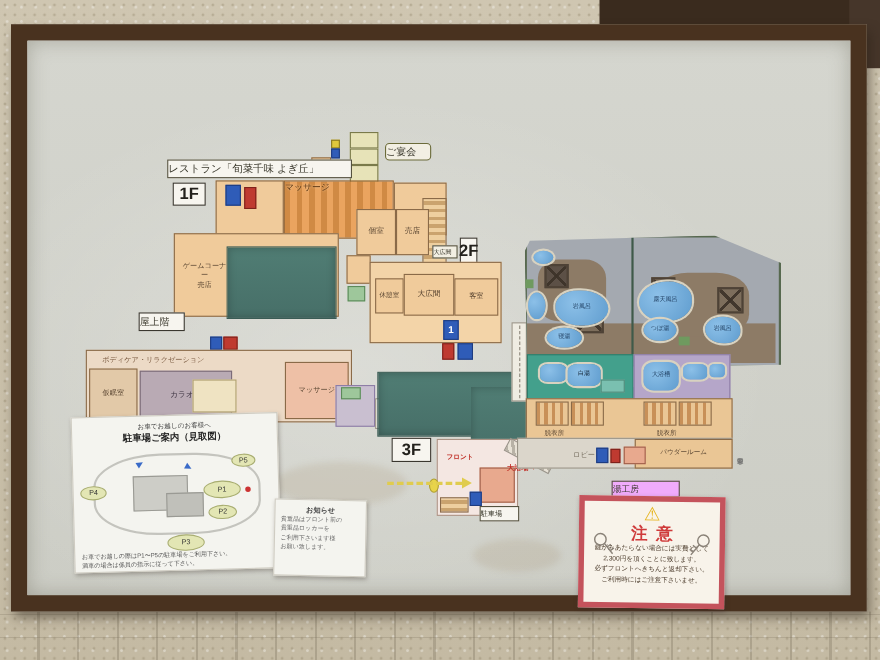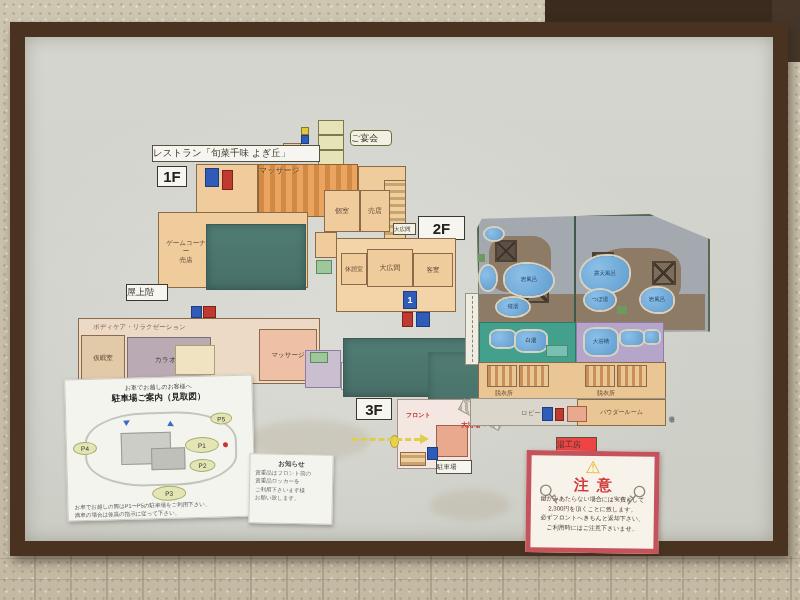--- a/index.html
+++ b/index.html
@@ -130,21 +130,21 @@
 
   <div class="a room" style="left:324px;top:190px;width:36px;height:42px;">
     <div class="lbl" style="font-size:7px;">個室</div>
   </div>
   <div class="a room" style="left:360px;top:190px;width:30px;height:42px;">
     <div class="lbl" style="font-size:7px;">売店</div>
   </div>
   <div class="a room" style="left:315px;top:232px;width:22px;height:26px;"></div>
   <div class="a green-cell" style="left:316px;top:260px;width:16px;height:14px;"></div>
 
-  <div class="a wbox" style="left:418px;top:216px;width:47px;height:24px;font-size:15px;">
+  <div class="a wbox" style="left:418px;top:216px;width:16px;height:24px;font-size:15px;">
       <span>2F</span>
     </div>
   <div class="a tag" style="left:393px;top:223px;width:23px;height:12px;font-size:5.5px;">
       <span>大広間</span>
     </div>
 
   <div class="a room" style="left:336px;top:238px;width:120px;height:74px;background:#f3d4a8;">
     <div class="a room" style="left:4px;top:14px;width:26px;height:32px;">
       <div class="lbl" style="font-size:6px;">休憩室</div>
     </div>
@@ -271,21 +271,21 @@
   <div class="a" style="left:470px;top:398px;width:196px;height:28px;background:#dbd6cb;border:1px solid #9a9488;">
     <div class="a" style="left:50px;top:10px;width:40px;font-size:6.5px;color:#776f60;">ロビー</div>
     <div class="a room" style="left:106px;top:0;width:89px;height:27px;background:#eac695;">
       <div class="lbl" style="font-size:6px;">パウダールーム</div>
     </div>
     <div class="a mblue" style="left:71px;top:8px;width:11px;height:14px;"></div>
     <div class="a mred" style="left:84px;top:9px;width:9px;height:13px;"></div>
     <div class="a" style="left:96px;top:7px;width:20px;height:16px;background:#e8a98e;border:1px solid #a0604a;"></div>
   </div>
   <div class="a vtxt" style="left:667px;top:412px;">非常口</div>
-  <div class="a tag" style="left:556px;top:437px;width:41px;height:15px;font-size:8px;background:#ef4444;">
+  <div class="a tag" style="left:556px;top:437px;width:62px;height:15px;font-size:8px;background:#f0abfc;">
       <span>湯工房</span>
     </div>
 
   <div class="a paper" style="left:66px;top:377px;width:188px;height:142px;transform:rotate(-1.5deg);padding:5px 6px;">
     <div style="text-align:center;font-size:6px;color:#444;">お車でお越しのお客様へ</div>
     <div style="text-align:center;font-size:8.5px;font-weight:bold;color:#222;">駐車場ご案内（見取図）</div>
     <div style="position:relative;height:96px;margin-top:2px;">
       <div class="a" style="left:12px;top:6px;width:152px;height:74px;border:2px solid #c4c4be;border-radius:40%;"></div>
       <div class="a" style="left:48px;top:26px;width:50px;height:32px;background:#cdcdc7;border:1px solid #9a9a94;"></div>
       <div class="a" style="left:78px;top:42px;width:34px;height:22px;background:#c0c0ba;border:1px solid #9a9a94;"></div>

